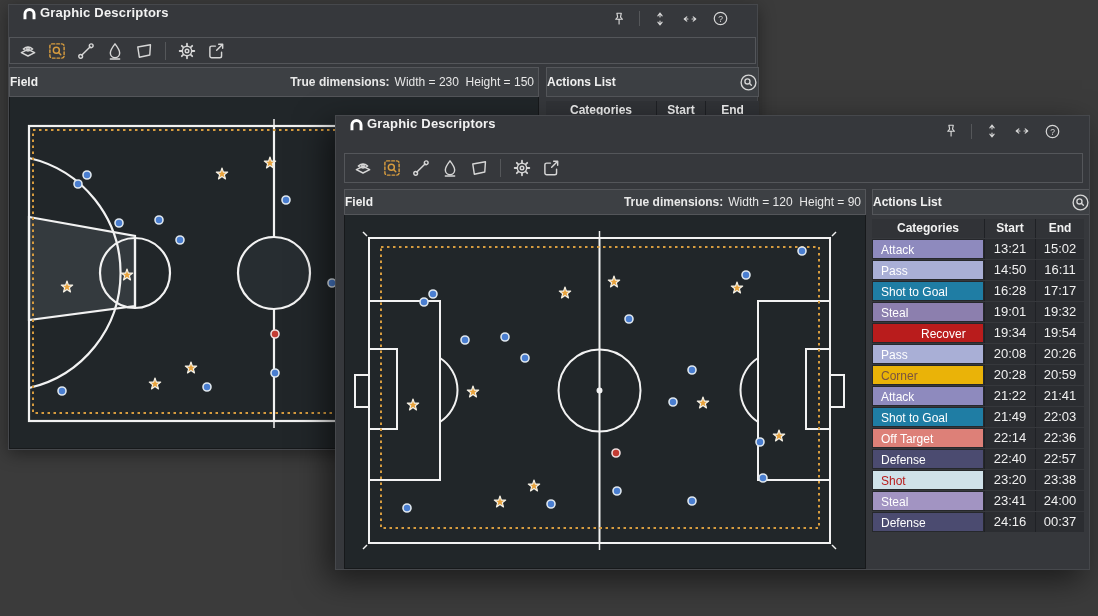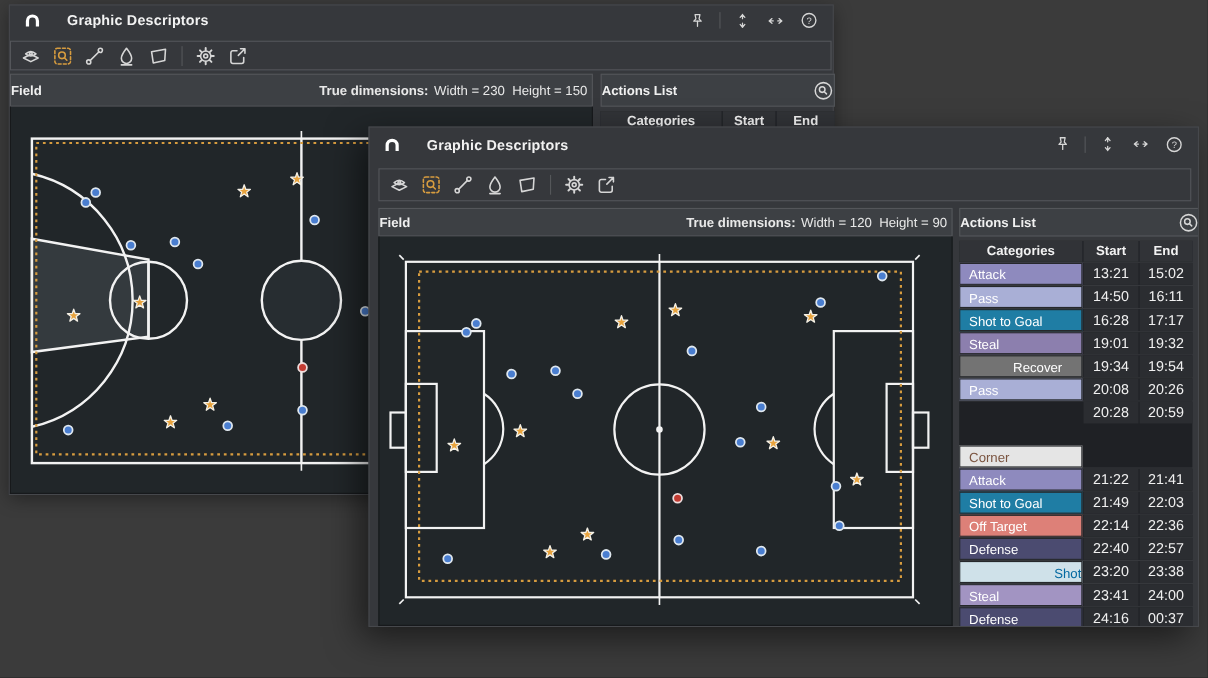--- a/index.html
+++ b/index.html
@@ -3,21 +3,21 @@
 <meta charset="utf-8">
 <style>
   html,body{margin:0;padding:0;background:#2a2a2a;}
   *{box-sizing:border-box;}
   .desktop{position:relative;width:1098px;height:616px;background:#3b3b3b;overflow:hidden;
            font-family:"Liberation Sans", sans-serif;color:#e8e8e8;}
   .window{position:absolute;background:#36383c;border:1px solid #46484c;}
   .window.back{left:8px;top:4px;width:750px;height:446px;box-shadow:0 4px 16px rgba(0,0,0,.4);}
   .window.front{left:335px;top:115px;width:755px;height:455px;box-shadow:-8px 10px 30px rgba(0,0,0,.55);overflow:hidden;}
 
-  .titlebar{position:absolute;left:0;top:0;right:0;height:30px;display:flex;align-items:center;padding:0 12px;gap:23px;}
+  .titlebar{position:absolute;left:0;top:0;right:15px;height:30px;display:flex;padding:0 12px;gap:2px;}
   .back .titlebar{height:27px;}
   .logo{display:flex;align-items:center;}
   .tb-divider{width:1px;height:15px;background:#55575a;}
   .win-title{font-size:13px;font-weight:bold;color:#f2f2f2;letter-spacing:.2px;}
   .tb-right{margin-left:auto;display:flex;align-items:center;gap:10px;}
   .tb-icon{display:flex;align-items:center;justify-content:center;width:20px;height:20px;cursor:pointer;}
 
   .toolbar{position:absolute;display:flex;align-items:center;gap:5px;border:1px solid #54565a;padding:0 6px;background:#36383c;}
   .back .toolbar{left:0;top:32px;width:747px;height:27px;}
   .front .toolbar{left:8px;top:37px;width:739px;height:30px;}
@@ -406,31 +406,31 @@
               <div class="cat-cell" style="background: rgb(31, 125, 164); color: rgb(255, 255, 255);">Shot to Goal</div>
               <div class="t-cell">16:28</div>
               <div class="t-cell">17:17</div>
             </div>
             <div class="arow">
               <div class="cat-cell" style="background: rgb(140, 127, 174); color: rgb(255, 255, 255);">Steal</div>
               <div class="t-cell">19:01</div>
               <div class="t-cell">19:32</div>
             </div>
             <div class="arow">
-              <div class="cat-cell" style="background: #737373; color: rgb(255, 255, 255); padding-left: 48px;">Recover</div>
+              <div class="cat-cell" style="background: #b91c1c; color: rgb(255, 255, 255); padding-left: 48px;">Recover</div>
               <div class="t-cell">19:34</div>
               <div class="t-cell">19:54</div>
             </div>
             <div class="arow">
               <div class="cat-cell" style="background: rgb(169, 175, 214); color: rgb(255, 255, 255);">Pass</div>
               <div class="t-cell">20:08</div>
               <div class="t-cell">20:26</div>
             </div>
             <div class="arow">
-              <div class="cat-cell" style="background: #e5e5e5; color: rgb(122, 84, 64); margin-top: 40px;">Corner</div>
+              <div class="cat-cell" style="background: #eab308; color: rgb(122, 84, 64);">Corner</div>
               <div class="t-cell">20:28</div>
               <div class="t-cell">20:59</div>
             </div>
             <div class="arow">
               <div class="cat-cell" style="background: rgb(142, 138, 190); color: rgb(255, 255, 255);">Attack</div>
               <div class="t-cell">21:22</div>
               <div class="t-cell">21:41</div>
             </div>
             <div class="arow">
               <div class="cat-cell" style="background: rgb(31, 125, 164); color: rgb(255, 255, 255);">Shot to Goal</div>
@@ -441,21 +441,21 @@
               <div class="cat-cell" style="background: rgb(221, 128, 120); color: rgb(255, 255, 255);">Off Target</div>
               <div class="t-cell">22:14</div>
               <div class="t-cell">22:36</div>
             </div>
             <div class="arow">
               <div class="cat-cell" style="background: rgb(75, 75, 112); color: rgb(255, 255, 255);">Defense</div>
               <div class="t-cell">22:40</div>
               <div class="t-cell">22:57</div>
             </div>
             <div class="arow">
-              <div class="cat-cell" style="background: rgb(207, 225, 233); color: #0369a1; text-align: right;">Shot</div>
+              <div class="cat-cell" style="background: rgb(207, 225, 233); color: #b91c1c;">Shot</div>
               <div class="t-cell">23:20</div>
               <div class="t-cell">23:38</div>
             </div>
             <div class="arow">
               <div class="cat-cell" style="background: rgb(162, 148, 194); color: rgb(255, 255, 255);">Steal</div>
               <div class="t-cell">23:41</div>
               <div class="t-cell">24:00</div>
             </div>
             <div class="arow">
               <div class="cat-cell" style="background: rgb(75, 75, 112); color: rgb(255, 255, 255);">Defense</div>

